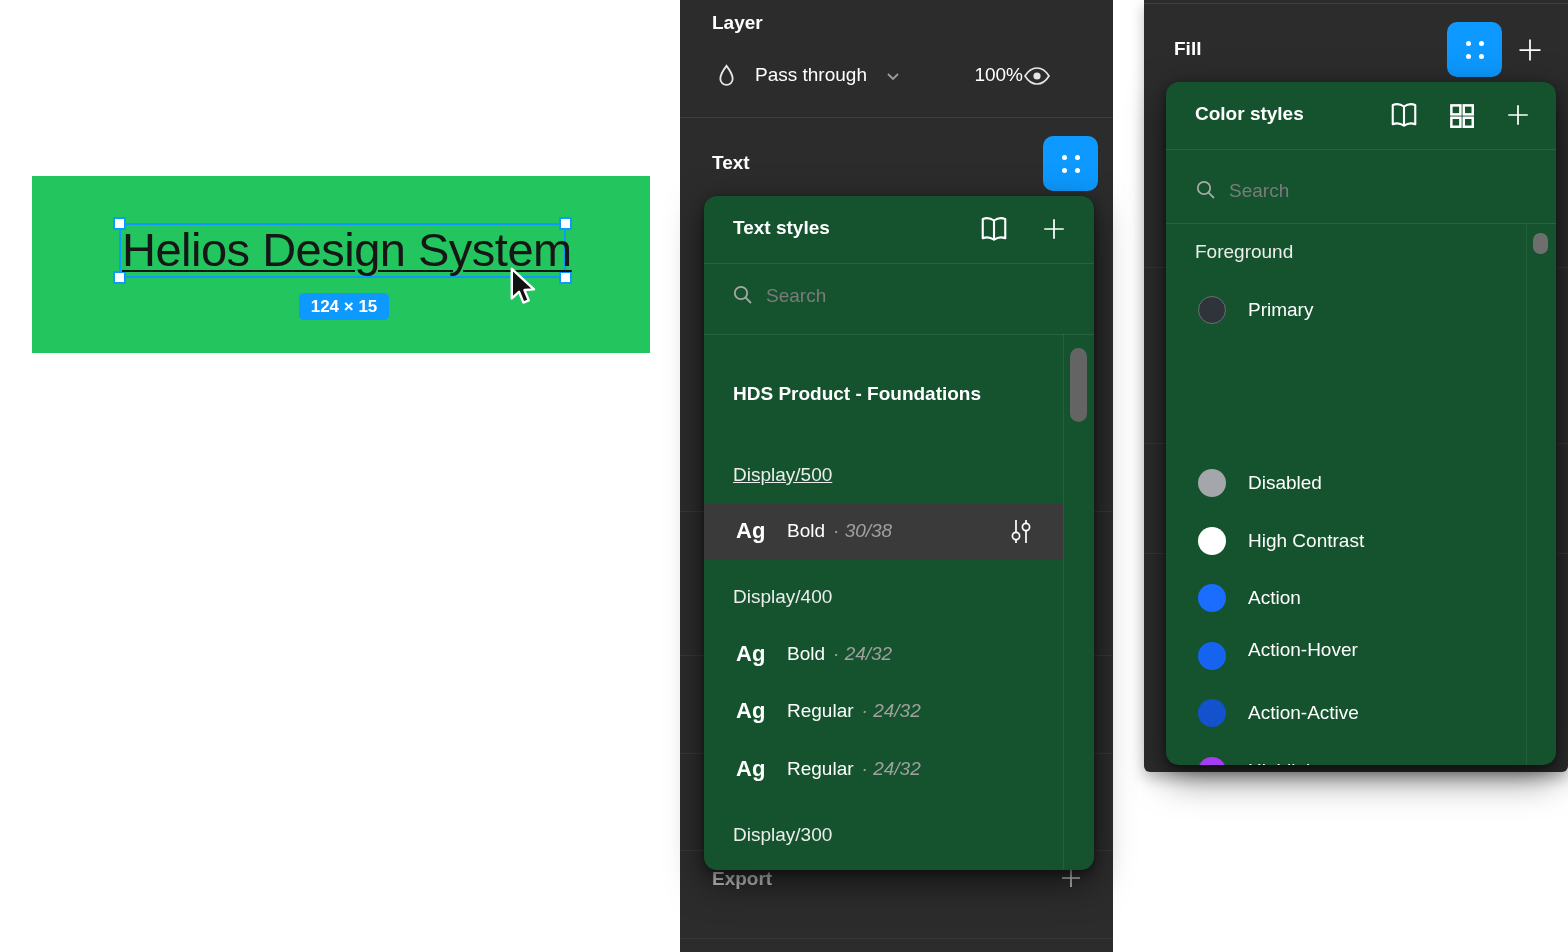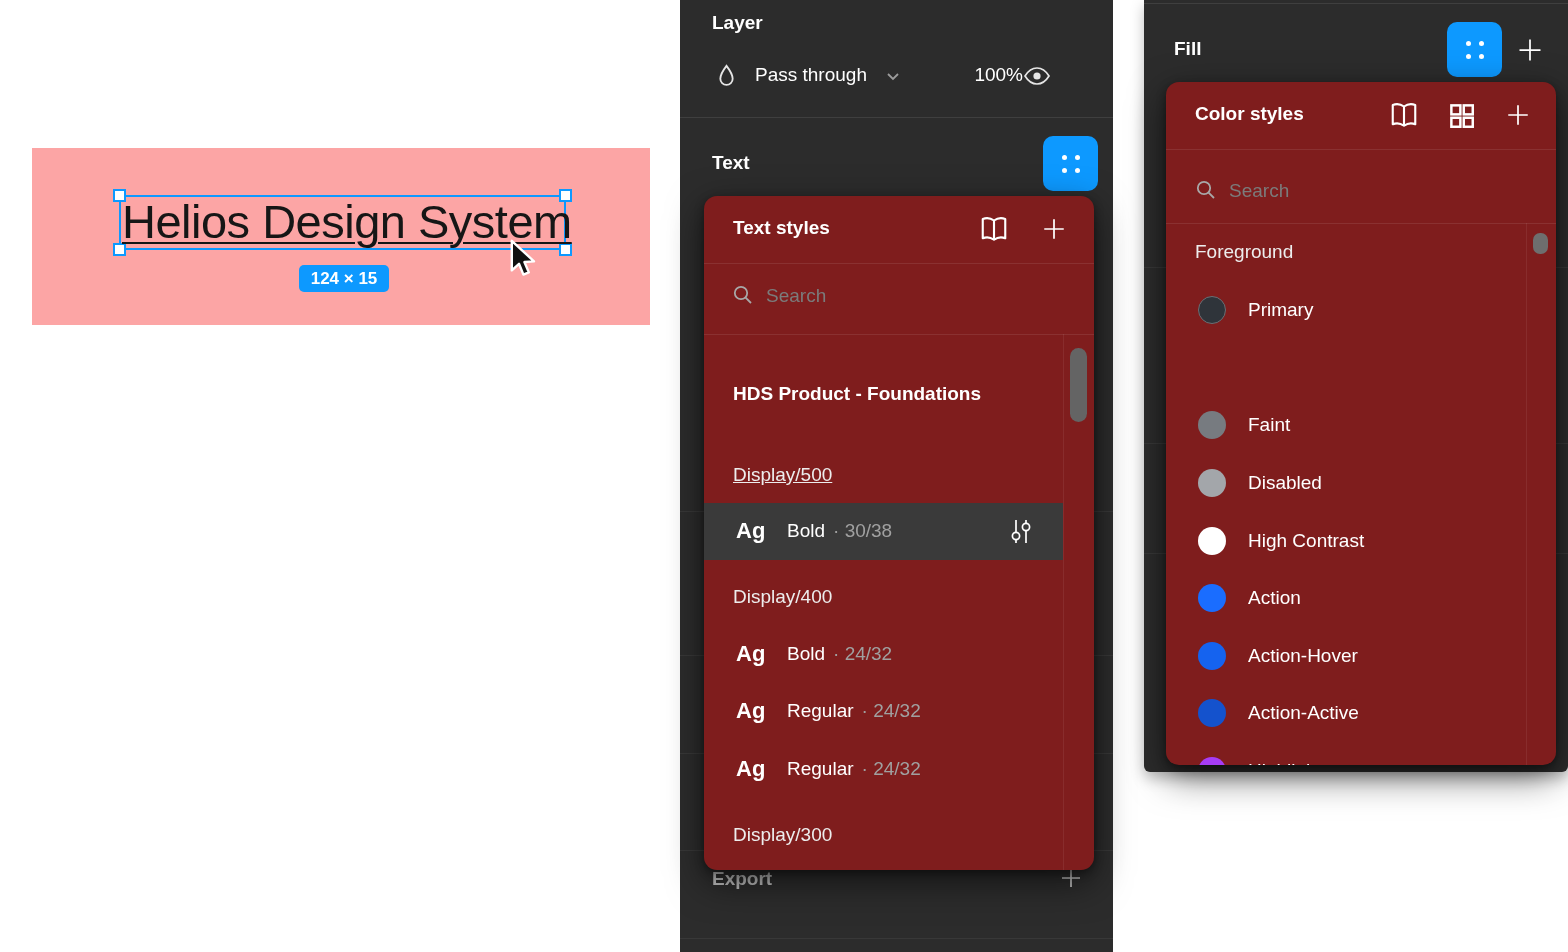--- a/index.html
+++ b/index.html
@@ -1,45 +1,45 @@
 <!DOCTYPE html>
 <html><head>
 <meta charset="utf-8">
 <style>
   html,body{margin:0;padding:0;background:#ffffff;}
   .stage{position:relative;width:1568px;height:952px;background:#fff;overflow:hidden;
          font-family:"Liberation Sans",sans-serif;-webkit-font-smoothing:antialiased;}
   .abs{position:absolute;}
   
-  .canvas-frag{left:32px;top:148px;width:618px;height:177px;background:#fca5a5;}
+  .canvas-frag{left:32px;top:176px;width:618px;height:177px;background:#22c55e;}
   .selection{left:87px;top:47px;width:447px;height:55px;border:2px solid #0d99ff;box-sizing:border-box;}
   .handle{position:absolute;width:13px;height:13px;background:#fff;border:2px solid #0d99ff;box-sizing:border-box;}
   .h-tl{left:-8px;top:-8px;} .h-tr{right:-8px;top:-8px;} .h-bl{left:-8px;bottom:-8px;} .h-br{right:-8px;bottom:-8px;}
   .canvas-text{position:absolute;left:1px;top:-3px;font-size:47px;line-height:55px;color:#161616;
                letter-spacing:-0.5px;white-space:nowrap;text-decoration:underline;
                text-decoration-thickness:2px;text-underline-offset:4px;}
   .dim-badge{left:267px;top:117px;width:90px;height:27px;background:#0d99ff;border-radius:5px;
              color:#fff;font-size:17px;font-weight:700;text-align:center;line-height:27px;}
   
   .panel{background:#2c2c2c;color:#fff;}
   .panel-mid{left:680px;top:0;width:433px;height:952px;}
   .panel-right{left:1144px;top:0;width:424px;height:772px;border-radius:0 0 6px 6px;
                box-shadow:0 6px 14px rgba(0,0,0,.25);}
   .divider{position:absolute;left:0;right:0;height:1px;background:rgba(255,255,255,.09);}
   .divider.faint{background:rgba(255,255,255,.06);}
   .sec-title{font-size:19px;font-weight:700;color:#fff;}
   .row-text{font-size:19px;color:#fff;}
-  .muted{color:#a0a0a0;}
+  .muted{color:#a0a0a0;font-style:italic;}
   .styles-btn{position:absolute;width:55px;height:55px;border-radius:10px;background:#0d99ff;border:none;
               display:flex;align-items:center;justify-content:center;cursor:pointer;}
   .four-dots{display:grid;grid-template-columns:5px 5px;grid-template-rows:5px 5px;gap:8px;}
   .four-dots span{width:5px;height:5px;border-radius:50%;background:#fff;}
   .icon-btn{background:none;border:none;padding:0;cursor:pointer;display:flex;align-items:center;justify-content:center;position:absolute;}
   
-  .popover{position:absolute;background:#7f1d1d;border-radius:13px;overflow:hidden;z-index:10;
+  .popover{position:absolute;background:#14532d;border-radius:13px;overflow:hidden;z-index:10;
            box-shadow:0 12px 36px rgba(0,0,0,.55),0 3px 10px rgba(0,0,0,.4);}
   .pop-title{position:absolute;left:29px;font-size:19px;font-weight:700;color:#fff;}
   .search-input{position:absolute;background:transparent;border:none;outline:none;color:#fff;
                 font-size:19px;font-family:"Liberation Sans",sans-serif;}
   .search-input::placeholder{color:#7b7b7b;}
   .sel-row{position:absolute;background:#3a3a3a;}
   .lib-heading{position:absolute;left:29px;font-size:19px;font-weight:700;color:#fff;white-space:nowrap;}
   .grp-label{position:absolute;left:29px;font-size:19px;color:#ededed;white-space:nowrap;}
   .ag{position:absolute;left:32px;font-size:22px;font-weight:700;color:#fff;}
   .style-name{position:absolute;left:83px;font-size:19px;color:#fff;white-space:nowrap;}
@@ -240,39 +240,35 @@
       <div class="divider" style="top:141px;"></div>
 
       <div class="grp-label" style="top:159px;">Foreground</div>
 
       <div class="abs" style="left:0;top:199px;width:360px;height:58px;">
         <div class="swatch" style="top: 15px; border: 1.5px solid rgb(107, 111, 116); background-color: rgb(47, 52, 58);"></div>
         <div class="color-label" style="top:18px;">Primary</div>
       </div>
 
 
-      <div class="abs" style="left:0;top:314px;width:360px;height:58px;">
-        <div class="swatch" style="top: 15px; background-color: rgb(119, 123, 128);"></div>
-        <div class="color-label" style="top:18px;">Faint</div>
-      </div>
       <div class="abs" style="left:0;top:430px;width:360px;height:58px;">
         <div class="swatch" style="top: 15px; background-color: rgb(255, 255, 255);"></div>
         <div class="color-label" style="top:18px;">High Contrast</div>
       </div>
       <div class="abs" style="left:0;top:372px;width:360px;height:58px;">
         <div class="swatch" style="top: 15px; background-color: rgb(163, 166, 170);"></div>
         <div class="color-label" style="top:18px;">Disabled</div>
       </div>
       <div class="abs" style="left:0;top:487px;width:360px;height:58px;">
         <div class="swatch" style="top: 15px; background-color: rgb(26, 109, 255);"></div>
         <div class="color-label" style="top:18px;">Action</div>
       </div>
       <div class="abs" style="left:0;top:545px;width:360px;height:58px;">
         <div class="swatch" style="top: 15px; background-color: rgb(21, 99, 239);"></div>
-        <div class="color-label" style="top:18px;">Action-Hover</div>
+        <div class="color-label" style="top:12px;">Action-Hover</div>
       </div>
       <div class="abs" style="left:0;top:602px;width:360px;height:58px;">
         <div class="swatch" style="top: 15px; background-color: rgb(20, 82, 205);"></div>
         <div class="color-label" style="top:18px;">Action-Active</div>
       </div>
       <div class="abs" style="left:0;top:660px;width:360px;height:58px;">
         <div class="swatch" style="top: 15px; background-color: rgb(166, 60, 245);"></div>
         <div class="color-label" style="top:18px;">Highlight</div>
       </div>
 

